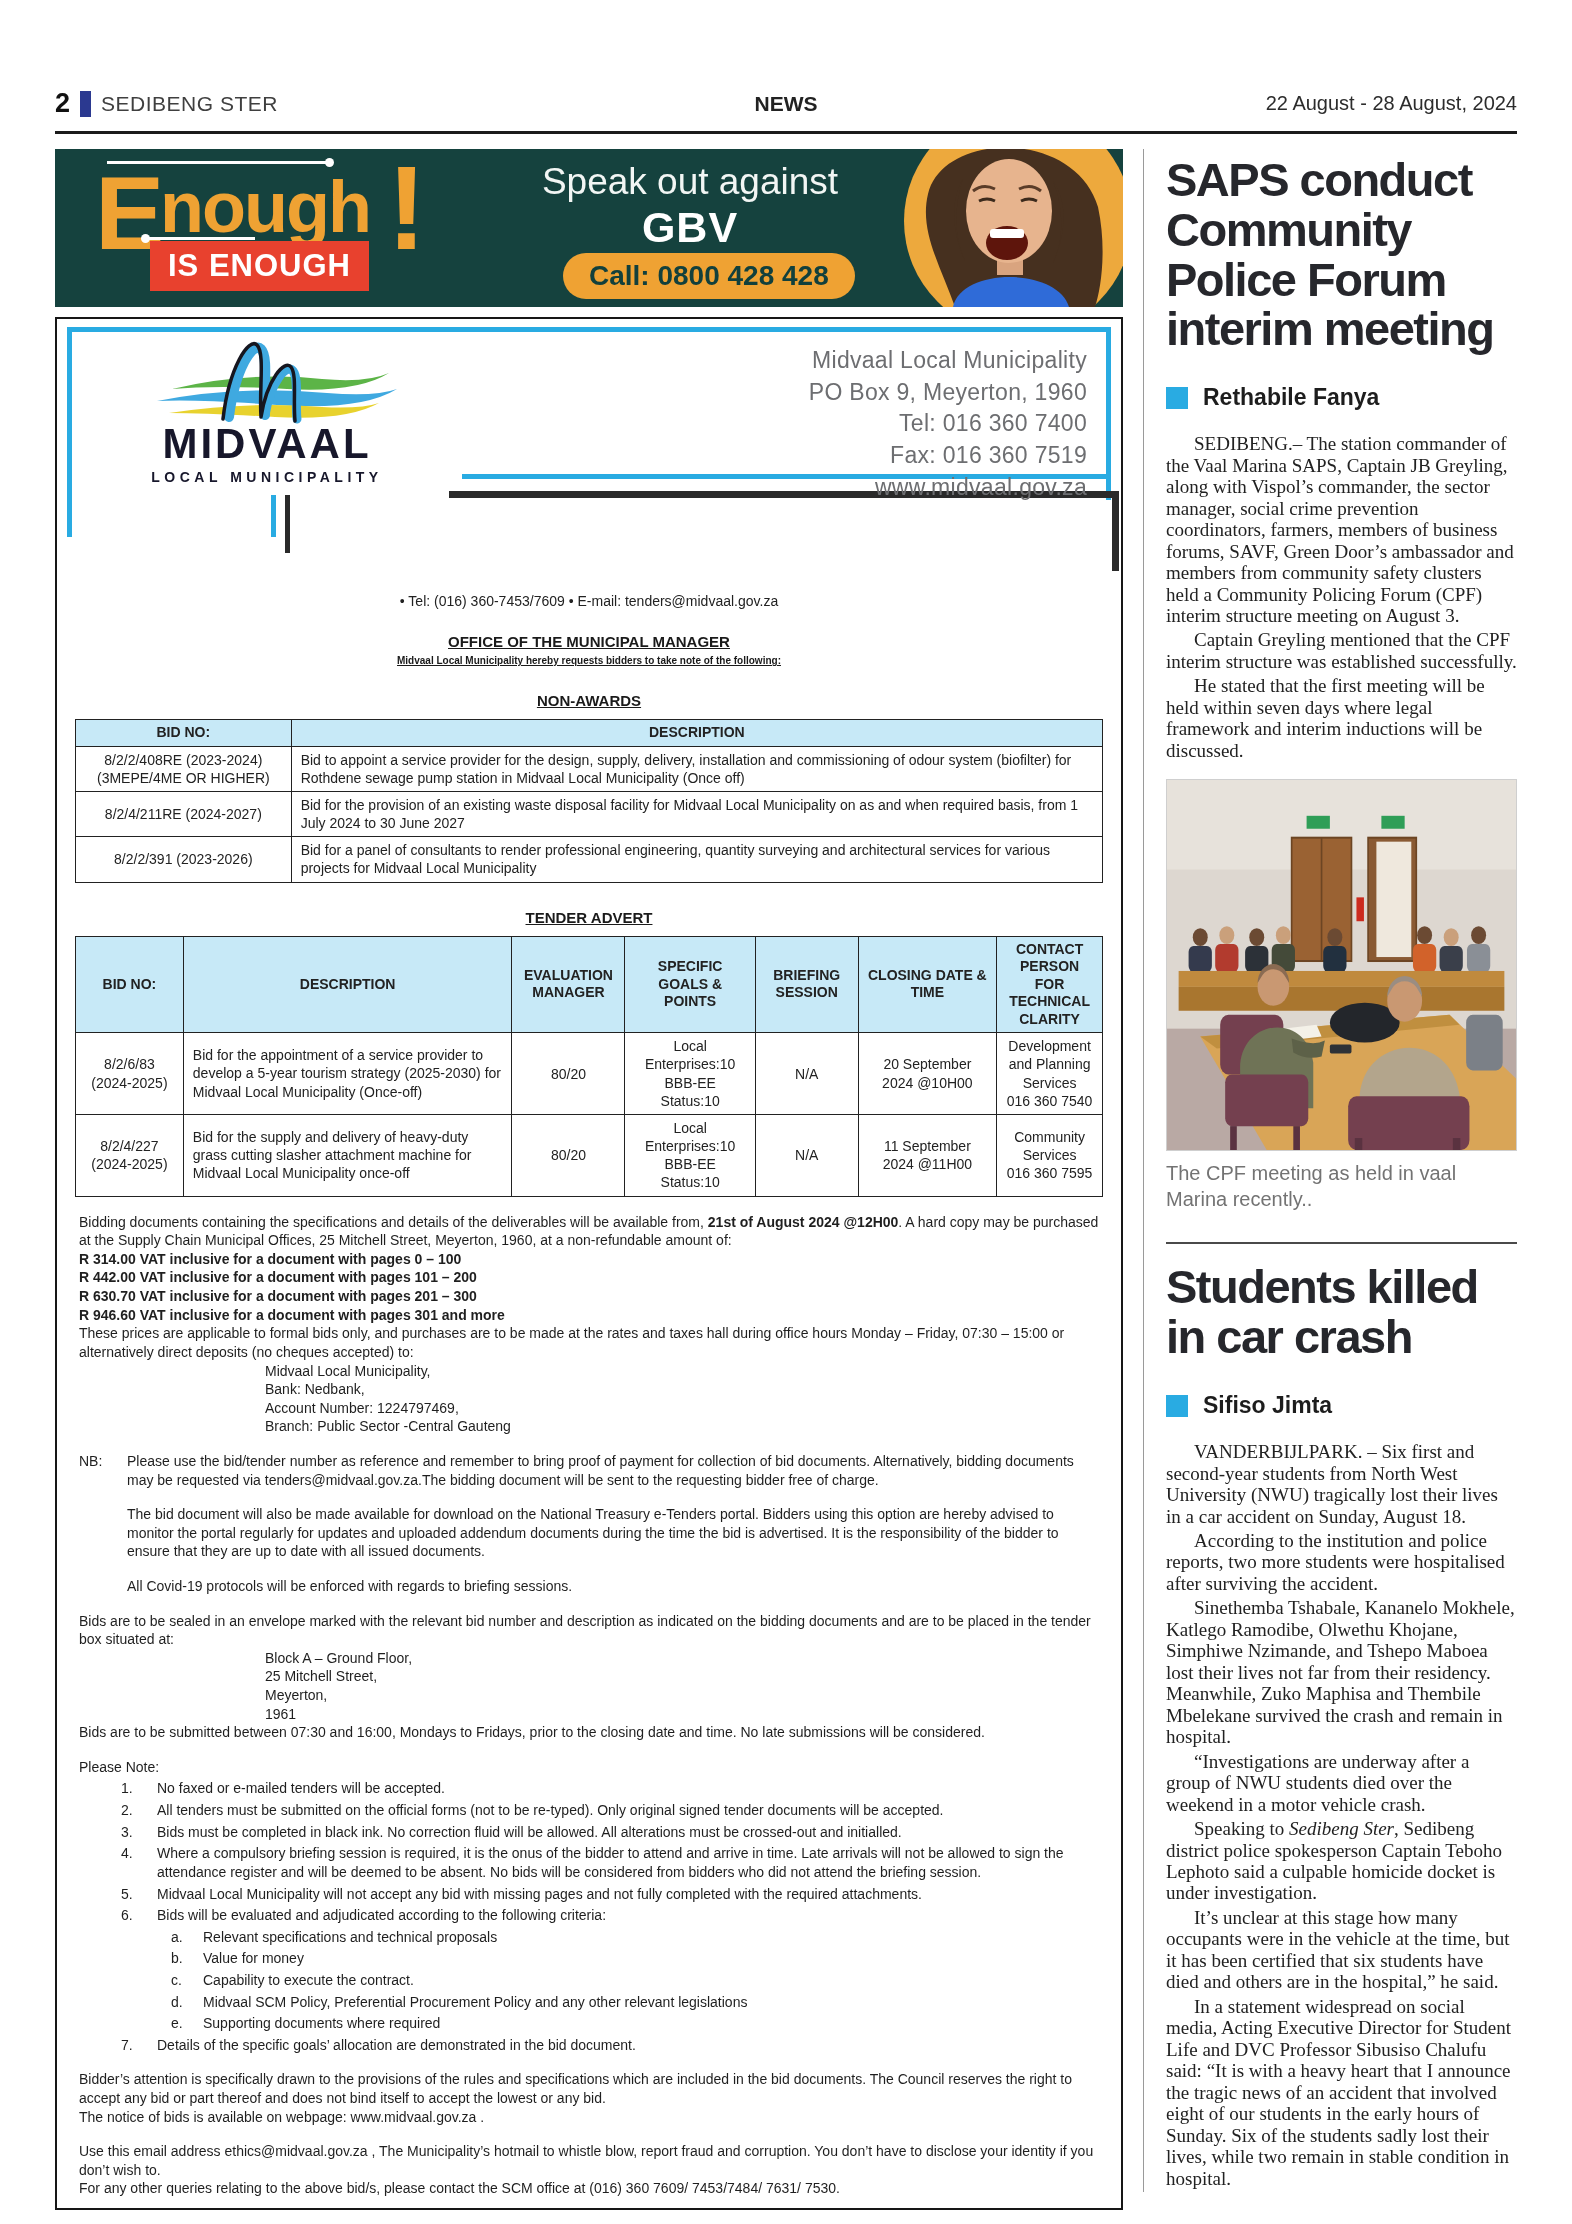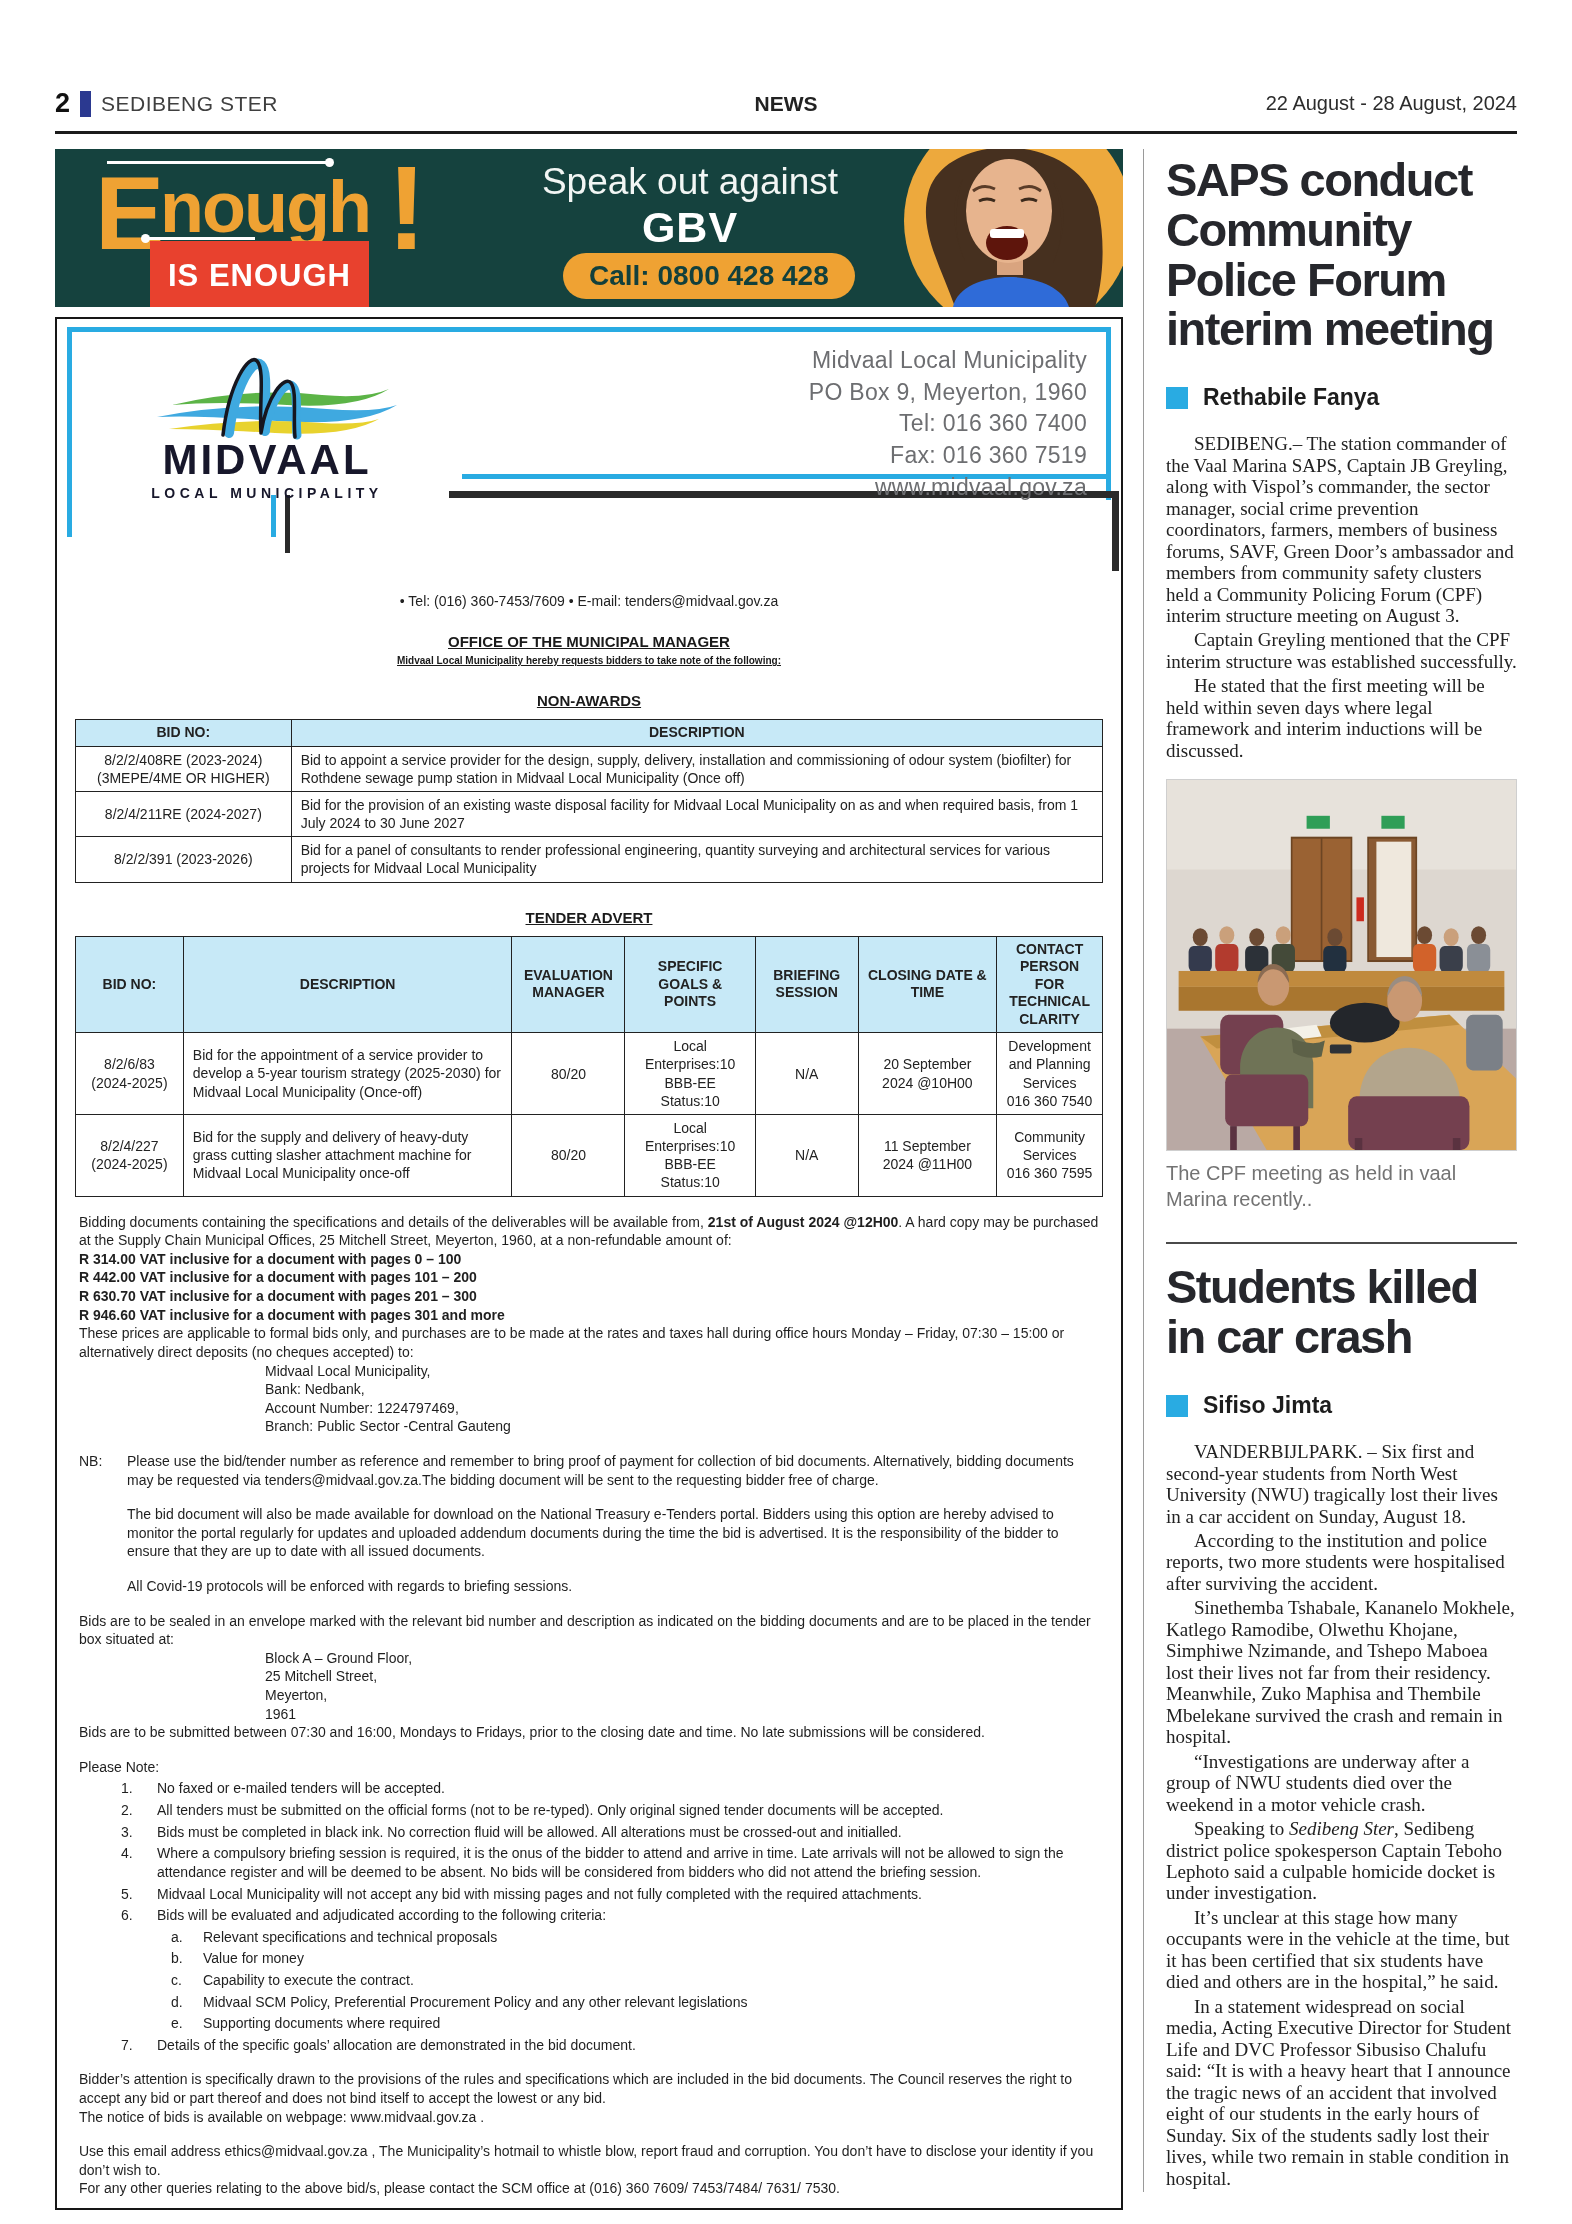--- a/index.html
+++ b/index.html
@@ -20,36 +20,36 @@
   .content{display:flex;margin-top:15px;align-items:flex-start;}
   .left-col{width:1068px;flex:0 0 auto;}
   .right-col{flex:1;margin-left:20px;padding-left:22px;border-left:1.5px solid #9a9a9a;}
   
   .banner{position:relative;height:158px;background:#15423e;overflow:hidden;}
   .bn-line{position:absolute;height:3px;background:#fff;}
   .bn-dot{position:absolute;width:9px;height:9px;border-radius:50%;background:#fff;}
   .bn-e{position:absolute;left:40px;top:18px;font-size:104px;line-height:.9;font-weight:bold;color:#efa233;}
   .bn-nough{position:absolute;left:105px;top:26px;font-size:72px;line-height:.9;font-weight:bold;color:#efa233;letter-spacing:-2px;}
   .bn-bang{position:absolute;left:332px;top:6px;font-size:118px;line-height:.9;font-weight:bold;color:#efa233;}
-  .bn-red{position:absolute;left:95px;top:92px;background:#e8412e;color:#fff;font-weight:bold;font-size:31px;padding:17px 18px;letter-spacing:1px;}
+  .bn-red{position:absolute;left:95px;top:92px;background:#e8412e;color:#fff;font-weight:bold;font-size:31px;padding:7px 18px;letter-spacing:1px;}
   .bn-tag1{position:absolute;left:430px;top:12px;width:410px;text-align:center;color:#f2f6f4;font-size:37px;font-weight:400;}
   .bn-tag2{position:absolute;left:430px;top:54px;width:410px;text-align:center;color:#ffffff;font-size:43px;font-weight:bold;letter-spacing:1px;}
   .bn-pill{position:absolute;left:508px;top:104px;background:#efa233;color:#12403c;font-weight:bold;font-size:28px;padding:7px 26px;border-radius:999px;}
   .bn-art{position:absolute;right:0;top:0;width:320px;height:158px;}
   
   .tbox{margin-top:10px;border:2.5px solid #161616;position:relative;padding-bottom:10px;}
   .lh-zone{position:relative;height:262px;}
   .lh-frame{position:absolute;left:10px;right:10px;top:8px;height:168px;border:5px solid #29abe2;border-bottom:none;}
   .lh-cyan-h{position:absolute;right:10px;width:61%;top:155px;height:5px;background:#29abe2;}
   .lh-dark-h{position:absolute;right:2px;width:63%;top:172px;height:7px;background:#2a2a2a;}
   .lh-dark-v{position:absolute;right:2px;top:172px;width:7px;height:80px;background:#2a2a2a;}
   .lh-cyan-stub{position:absolute;left:10px;top:176px;width:5px;height:42px;background:#29abe2;}
   .lh-cyan-v{position:absolute;left:214px;top:176px;width:5px;height:42px;background:#29abe2;}
   .lh-dark-v2{position:absolute;left:228px;top:176px;width:5px;height:58px;background:#2a2a2a;}
-  .logo{position:absolute;left:60px;top:26px;width:300px;text-align:center;}
+  .logo{position:absolute;left:60px;top:10px;width:300px;text-align:center;}
   .logo-name{font-size:42px;font-weight:bold;color:#17172b;letter-spacing:3px;line-height:1;margin-top:-6px;}
   .logo-sub{font-size:14px;font-weight:bold;color:#17172b;letter-spacing:4.5px;margin-top:4px;}
   .lh-addr{position:absolute;right:34px;top:26px;text-align:right;color:#6d6e71;font-size:23px;line-height:1.38;letter-spacing:.3px;}
   .contact-line{text-align:center;font-size:14px;margin-top:12px;color:#222;}
   .office-h{text-align:center;font-weight:bold;text-decoration:underline;font-size:15px;margin-top:24px;}
   .office-sub{text-align:center;font-weight:bold;text-decoration:underline;font-size:10px;margin-top:5px;}
   .section-title{text-align:center;font-weight:bold;text-decoration:underline;font-size:15px;margin:26px 0 10px;}
   table{width:calc(100% - 36px);margin:0 18px;border-collapse:collapse;font-size:14px;color:#222;}
   th,td{border:1.8px solid #222;padding:4px 9px;vertical-align:middle;}
   th{background:#c7e9f7;font-weight:bold;text-align:center;line-height:1.25;}

